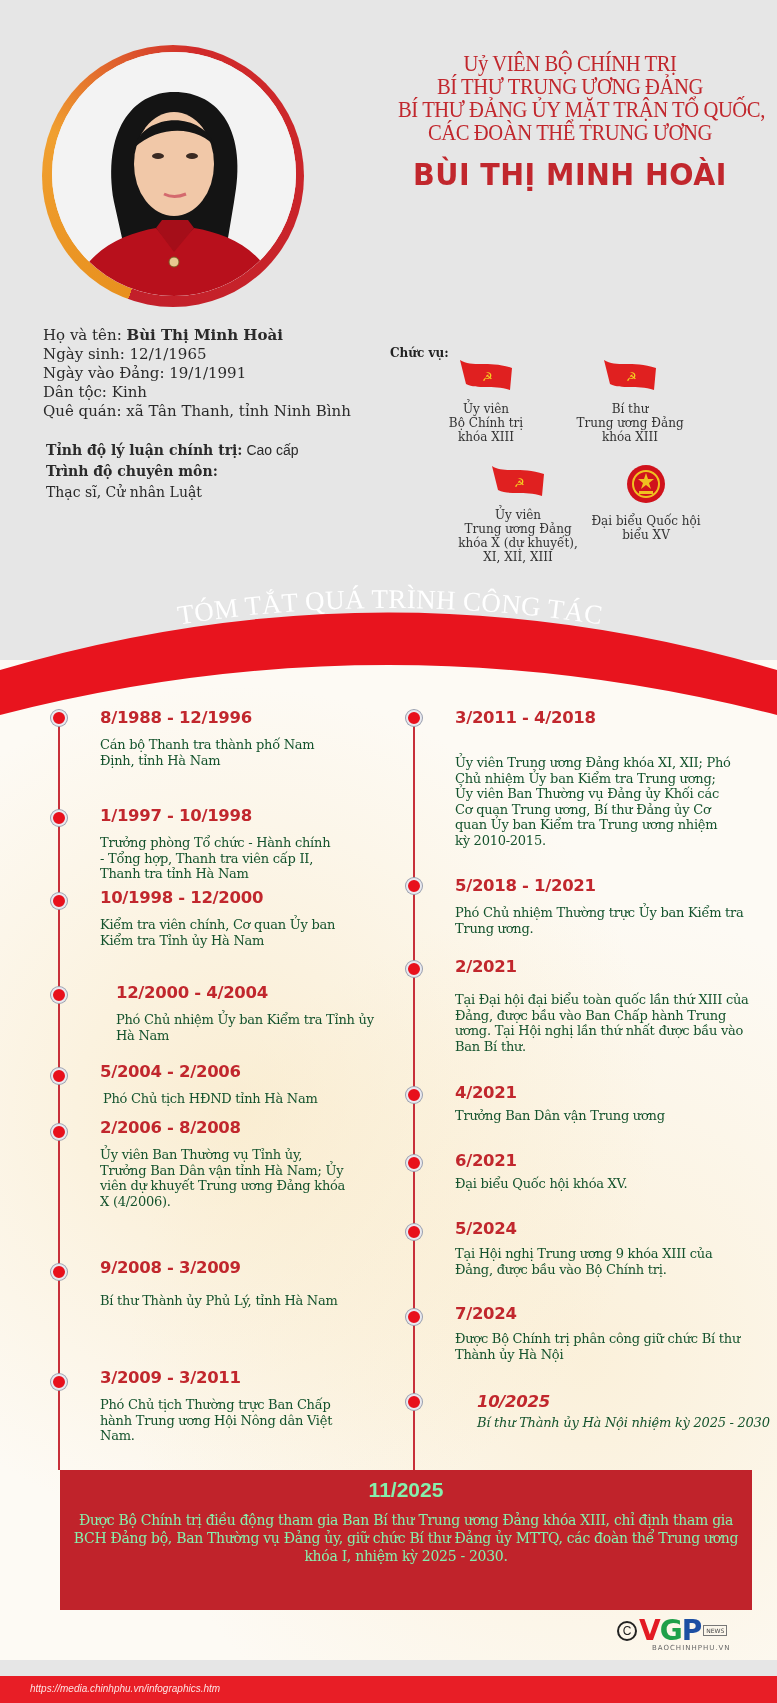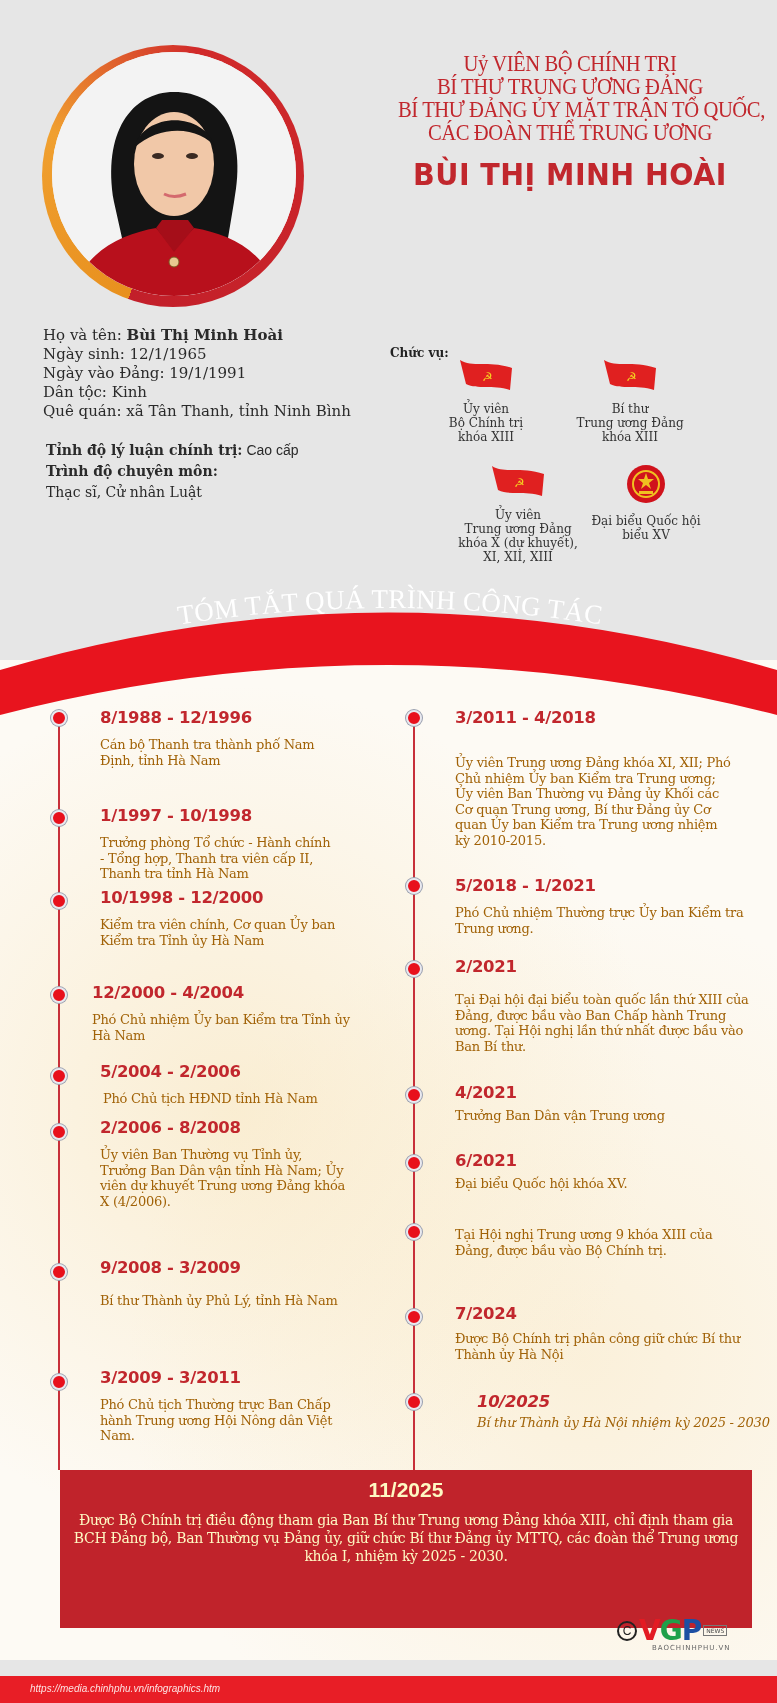--- a/index.html
+++ b/index.html
@@ -57,28 +57,28 @@
   .dot {
     width: 16px; height: 16px; border-radius: 50%; background: #e8101c;
     border: 2px solid #e9e9ef; box-shadow: 0 0 0 1px #9aa0b0;
   }
   .item { width: 320px; }
   .item .date {
     font-family: "DejaVu Sans", sans-serif; font-weight: bold; color: #c1272d;
     font-size: 16.5px; letter-spacing: -0.3px; white-space: nowrap;
   }
   .item .desc {
-    font-family: "DejaVu Serif", serif; font-size: 13px; line-height: 15.5px; color: #a16207;
+    font-family: "DejaVu Serif", serif; font-size: 13px; line-height: 15.5px; color: #14532d;
     margin-top: 10px; letter-spacing: -0.25px;
   }
 
   
   .final {
-    left: 60px; top: 1470px; width: 692px; height: 158px; background: #c0232b;
-    text-align: center; color: #fef9c3; padding-top: 8px;
+    left: 60px; top: 1470px; width: 692px; height: 140px; background: #c0232b;
+    text-align: center; color: #86efac; padding-top: 8px;
   }
   .final .date { font-family: "Liberation Sans", sans-serif; font-size: 21px; font-weight: bold; }
   .final .desc {
     font-family: "DejaVu Serif", serif; font-size: 14px; line-height: 18px; margin-top: 9px;
     padding: 0 10px; letter-spacing: -0.3px;
   }
 
   
   .logo { left: 617px; top: 1614px; width: 150px; height: 48px; }
   .copy {
@@ -207,21 +207,21 @@
   <div class="desc" style="width:235px">Trưởng phòng Tổ chức - Hành chính - Tổng hợp, Thanh tra viên cấp II, Thanh tra tỉnh Hà Nam</div>
 </div>
 
 <div class="abs dot" style="left:51px; top:893px;"></div>
 <div class="abs item" style="left:100px; top:888px;">
   <div class="date">10/1998 - 12/2000</div>
   <div class="desc" style="width:250px">Kiểm tra viên chính, Cơ quan Ủy ban Kiểm tra Tỉnh ủy Hà Nam</div>
 </div>
 
 <div class="abs dot" style="left:51px; top:987px;"></div>
-<div class="abs item" style="left:92px; top:983px;">
+<div class="abs item" style="left:116px; top:983px;">
   <div class="date">12/2000 - 4/2004</div>
   <div class="desc" style="width:260px">Phó Chủ nhiệm Ủy ban Kiểm tra Tỉnh ủy Hà Nam</div>
 </div>
 
 <div class="abs dot" style="left:51px; top:1068px;"></div>
 <div class="abs item" style="left:100px; top:1062px;">
   <div class="date">5/2004 - 2/2006</div>
   <div class="desc" style="width:260px; margin-left:3px">Phó Chủ tịch HĐND tỉnh Hà Nam</div>
 </div>
 
@@ -268,20 +268,21 @@
 </div>
 
 <div class="abs dot" style="left:406px; top:1155px;"></div>
 <div class="abs item" style="left:455px; top:1151px;">
   <div class="date">6/2021</div>
   <div class="desc" style="width:290px; margin-top:6px">Đại biểu Quốc hội khóa XV.</div>
 </div>
 
 <div class="abs dot" style="left:406px; top:1224px;"></div>
 <div class="abs item" style="left:455px; top:1219px;">
+  <div class="date">5/2024</div>
   <div class="desc" style="width:290px; margin-top:8px">Tại Hội nghị Trung ương 9 khóa XIII của Đảng, được bầu vào Bộ Chính trị.</div>
 </div>
 
 <div class="abs dot" style="left:406px; top:1309px;"></div>
 <div class="abs item" style="left:455px; top:1304px;">
   <div class="date">7/2024</div>
   <div class="desc" style="width:290px; margin-top:8px">Được Bộ Chính trị phân công giữ chức Bí thư Thành ủy Hà Nội</div>
 </div>
 
 <div class="abs dot" style="left:406px; top:1394px;"></div>

